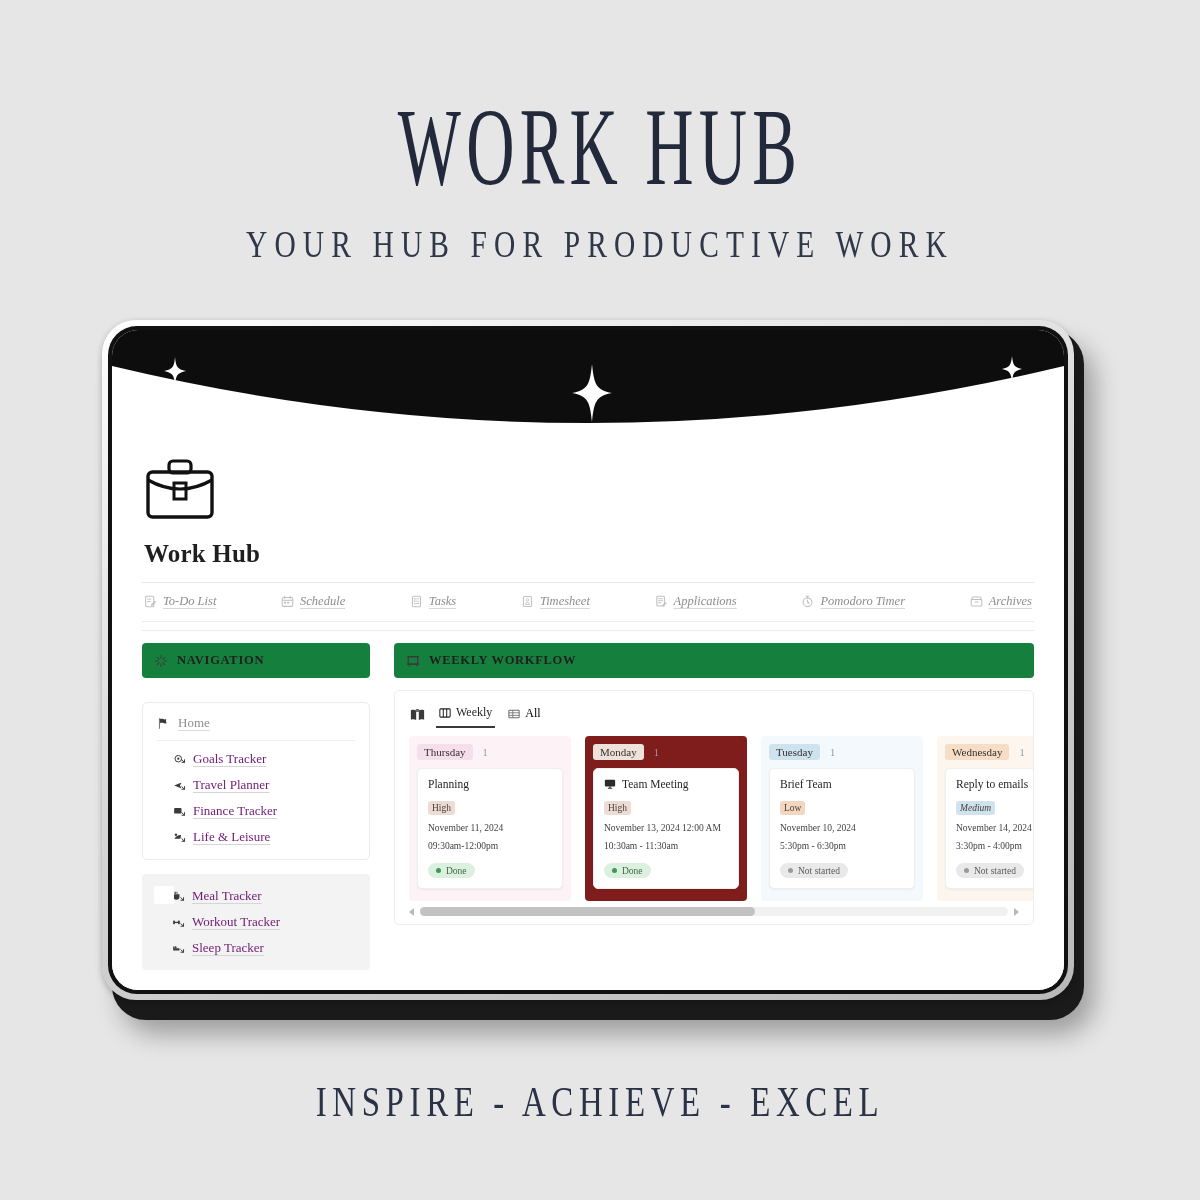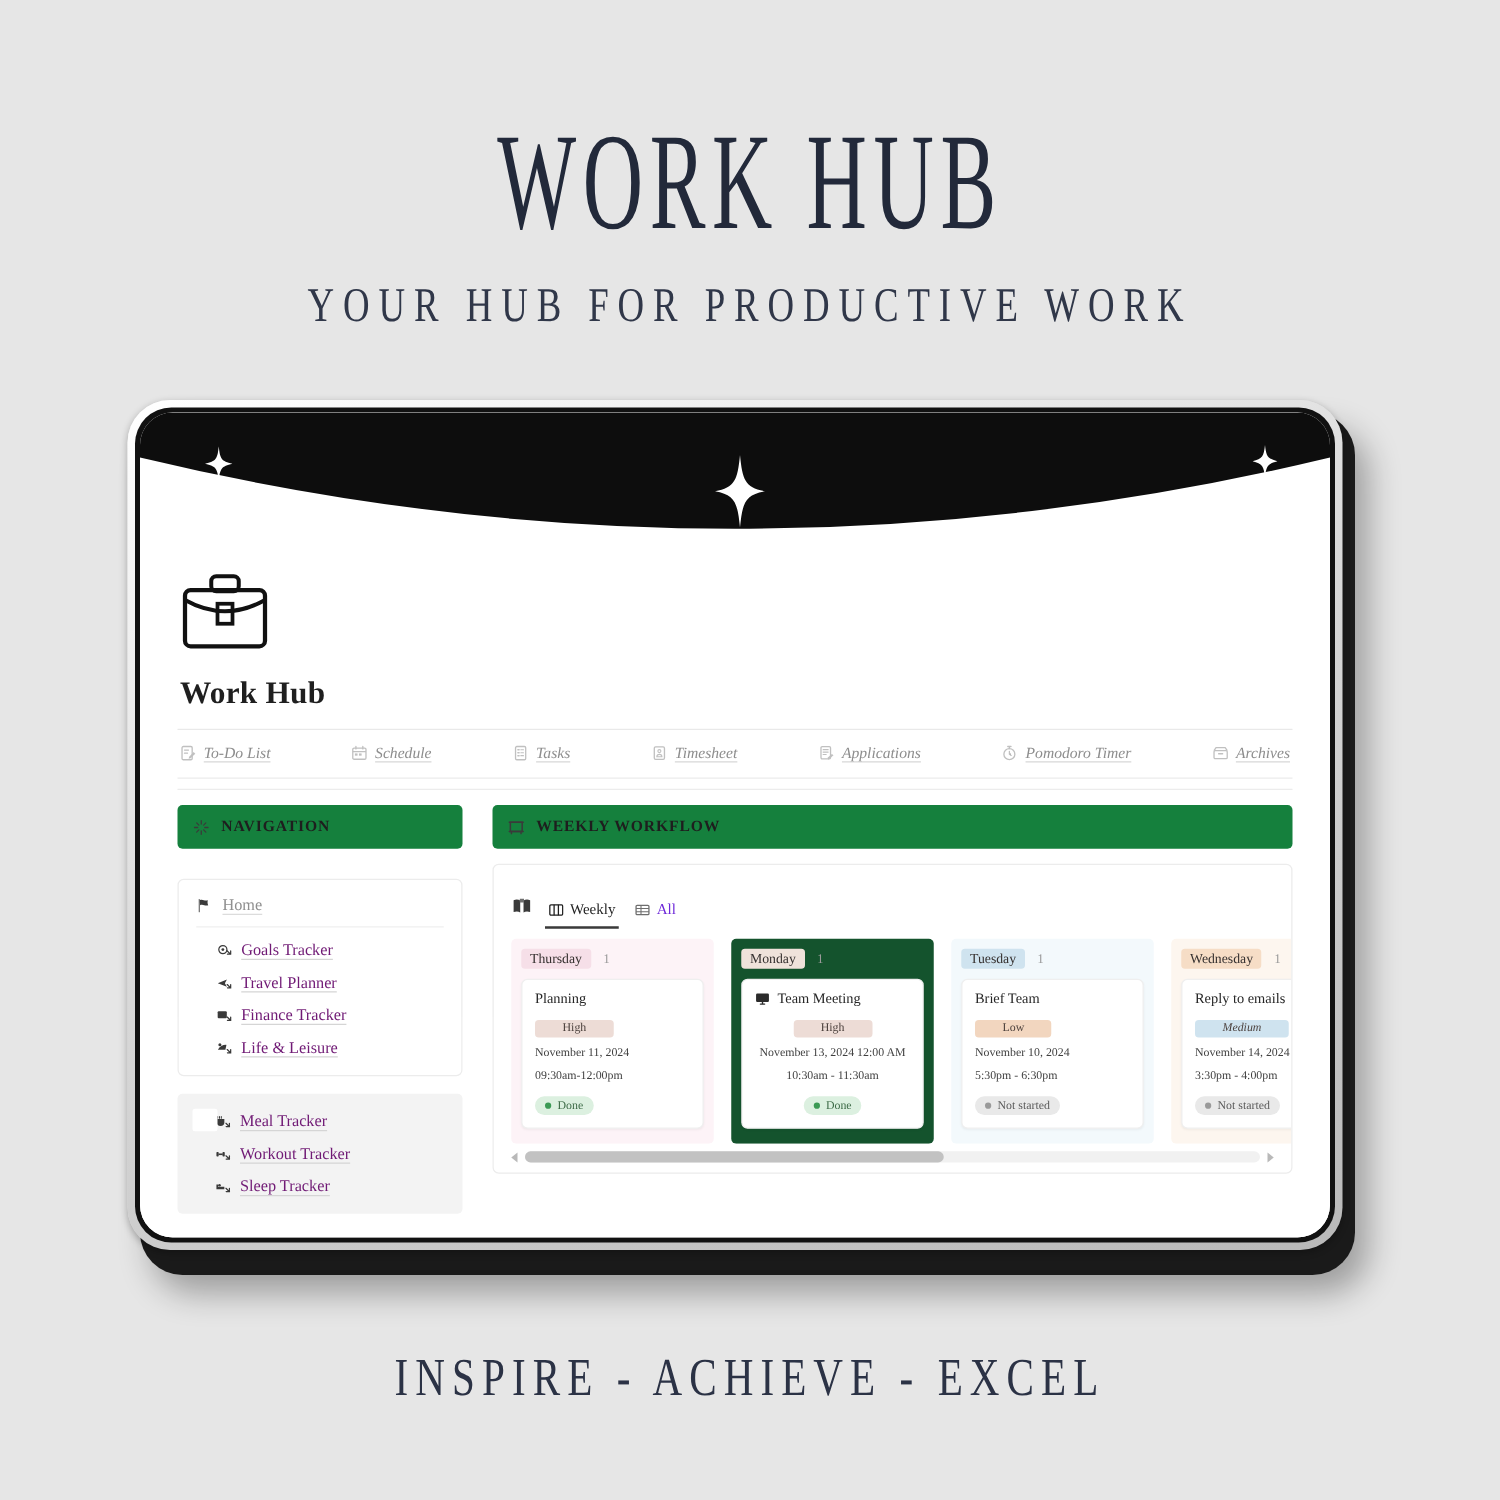--- a/index.html
+++ b/index.html
@@ -247,29 +247,28 @@
   
   .board {
     margin-top: 12px;
     border: 1px solid #ececec;
     border-radius: 5px;
     background: #fff;
     padding: 9px 0 0 0;
     overflow: hidden;
   }
   .board-tabs {
-    display: flex; align-items: flex-start; gap: 10px;
+    display: flex; align-items: center; gap: 10px;
     padding: 2px 14px 0 14px;
-    margin-top: 14px;
   }
   .book-ico svg { display:block; width:17px; height:17px; }
   .tab {
     display: flex; align-items: center; gap: 5px;
     font-family: "Liberation Serif", serif;
-    font-size: 12px; color: #6d28d9;
+    font-size: 12px; color: #000000;
     padding: 3px 3px 6px 3px;
   }
   .tab.active { color: #1f1f1f; border-bottom: 2px solid #3a3a3a; }
   .tab svg { display:block; width:12px; height:12px; }
 
   .lanes {
     display: flex;
     gap: 14px;
     padding: 8px 0 0 14px;
     overflow: hidden;
@@ -291,21 +290,21 @@
   }
   .card-title {
     font-family: "Liberation Serif", serif;
     font-size: 11.5px; color:#262626; display:flex; align-items:center; gap:6px;
     margin-bottom: 7px;
   }
   .card-title svg { display:block; width:12px; height:12px; }
   .prio {
     display:inline-block;
     font-family:"Liberation Serif",serif;
-    font-size: 9.5px; padding: 2px 22px; border-radius: 3px; color:#4a3f3b;
+    font-size: 9.5px; padding: 2px 4px; border-radius: 3px; color:#4a3f3b;
     margin-bottom: 8px;
   }
   .meta {
     font-family:"Liberation Serif",serif;
     font-size: 9.5px; color:#3f3f3f; margin-bottom: 8px;
   }
   .status {
     display:inline-flex; align-items:center; gap:5px;
     font-family:"Liberation Serif",serif;
     font-size: 9.5px; padding: 2.5px 8px; border-radius: 9px;
@@ -619,21 +618,21 @@
                     <span class="prio" style="background:#eddcd6;">High</span>
                     <div class="meta">November 11, 2024</div>
                     <div class="meta">09:30am-12:00pm</div>
                     <span class="status" style="background:#dcf0e0;color:#3d6b47;">
                       <span class="dot" style="background:#3c9a55;"></span>
                       <span>Done</span>
                     </span>
                   </div>
                 </div>
 
-                <div class="lane" style="background:#14532d;text-align:center;">
+                <div class="lane" style="background:#7f1d1d;">
                   <div class="lane-head">
                     <span class="lane-pill" style="background:#efe2da;">Monday</span>
                     <span class="lane-count">1</span>
                   </div>
                   <div class="card">
                     <div class="card-title">
                       <svg viewBox="0 0 14 14">
                           <rect x="1" y="2" width="12" height="8" rx="1.2" fill="#2b2b2b"></rect>
                           <path d="M5 12h4M7 10v2" stroke="#2b2b2b" stroke-width="1.3" stroke-linecap="round"></path>
                         </svg>

